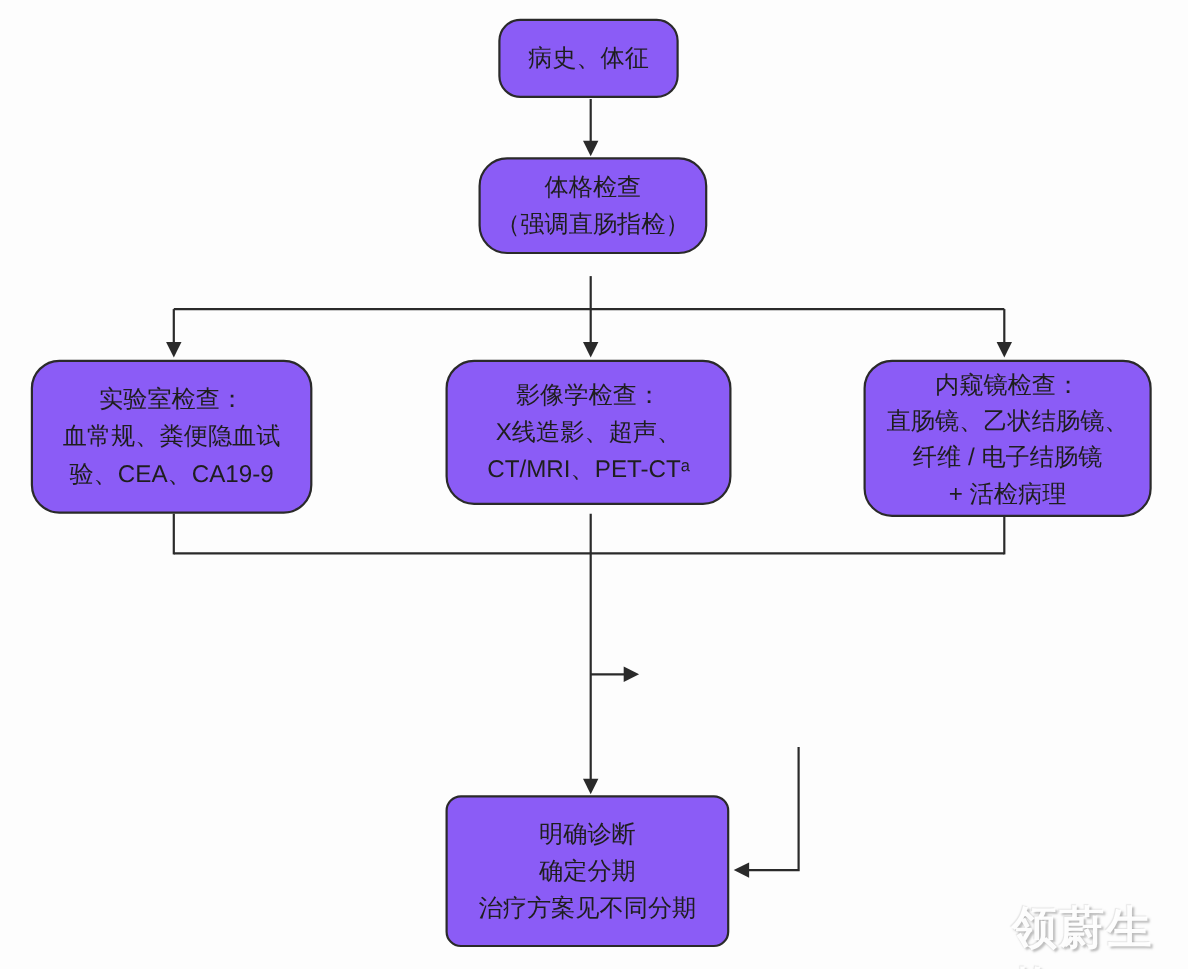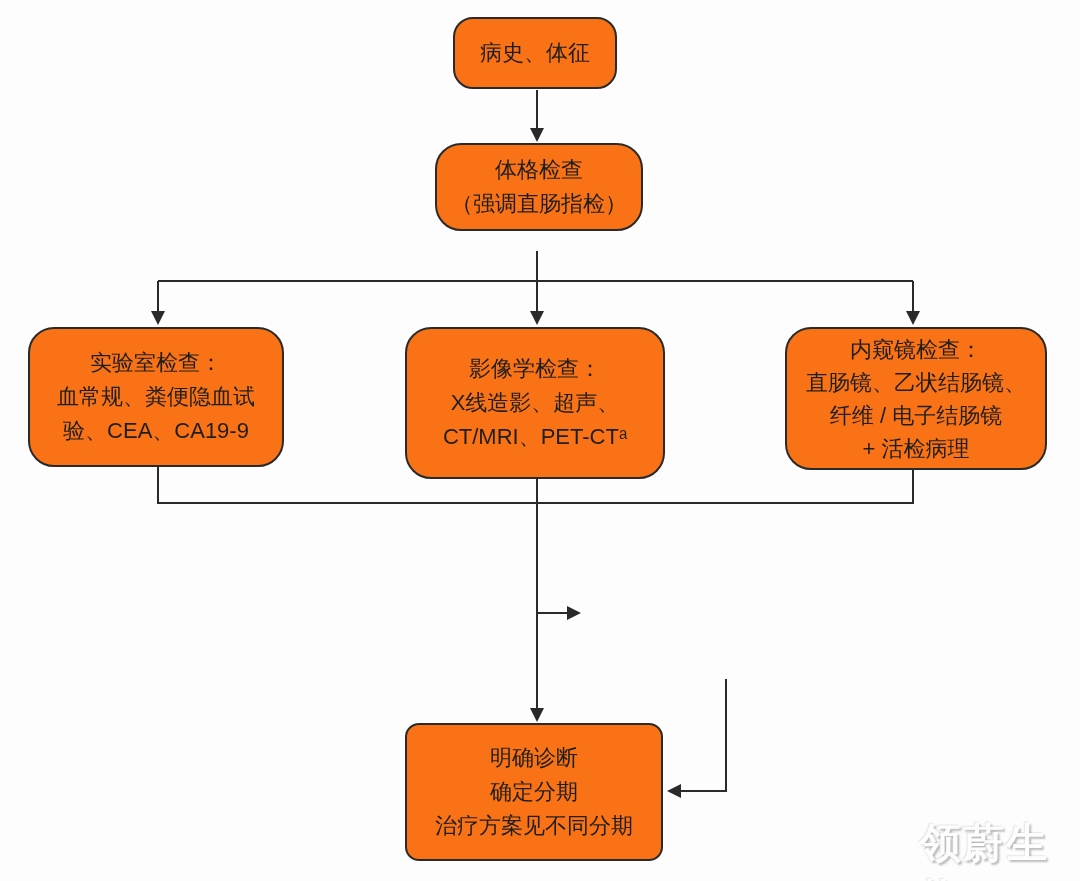--- a/index.html
+++ b/index.html
@@ -13,34 +13,34 @@
     overflow: hidden;
   }
   .edges-layer {
     position: absolute;
     left: 0; top: 0;
     width: 1080px; height: 881px;
   }
   .node {
     position: absolute;
     border: 2px solid #2a2a2a;
-    background: #f97316;
+    background: #8b5cf6;
     display: flex;
     align-items: center;
     justify-content: center;
     text-align: center;
     color: #1e1e1e;
     font-size: 22px;
     line-height: 34px;
     white-space: pre-line;
   }
   .node-history    { left: 453px; top: 17px;  width: 164px; height: 72px;  border-radius: 20px; }
   .node-physical   { left: 435px; top: 143px; width: 208px; height: 88px; border-radius: 26px; }
   .node-lab        { left: 28px;  top: 327px; width: 256px; height: 140px; border-radius: 26px; }
-  .node-imaging    { left: 405px; top: 327px; width: 260px; height: 152px; border-radius: 26px; }
+  .node-imaging    { left: 405px; top: 327px; width: 260px; height: 132px; border-radius: 26px; }
   .node-endoscopy  { left: 785px; top: 327px; width: 262px; height: 143px; border-radius: 26px; line-height: 33px; }
   .node-laparotomy { left: 583px; top: 538px; width: 264px; height: 141px; border-radius: 30px; }
   .node-diagnosis  { left: 405px; top: 723px; width: 258px; height: 138px; border-radius: 14px; }
   .watermark {
     position: absolute;
     left: 920px; top: 816px;
     font-size: 41px;
     font-weight: bold;
     letter-spacing: 2px;
     color: rgba(255,255,255,0.96);

